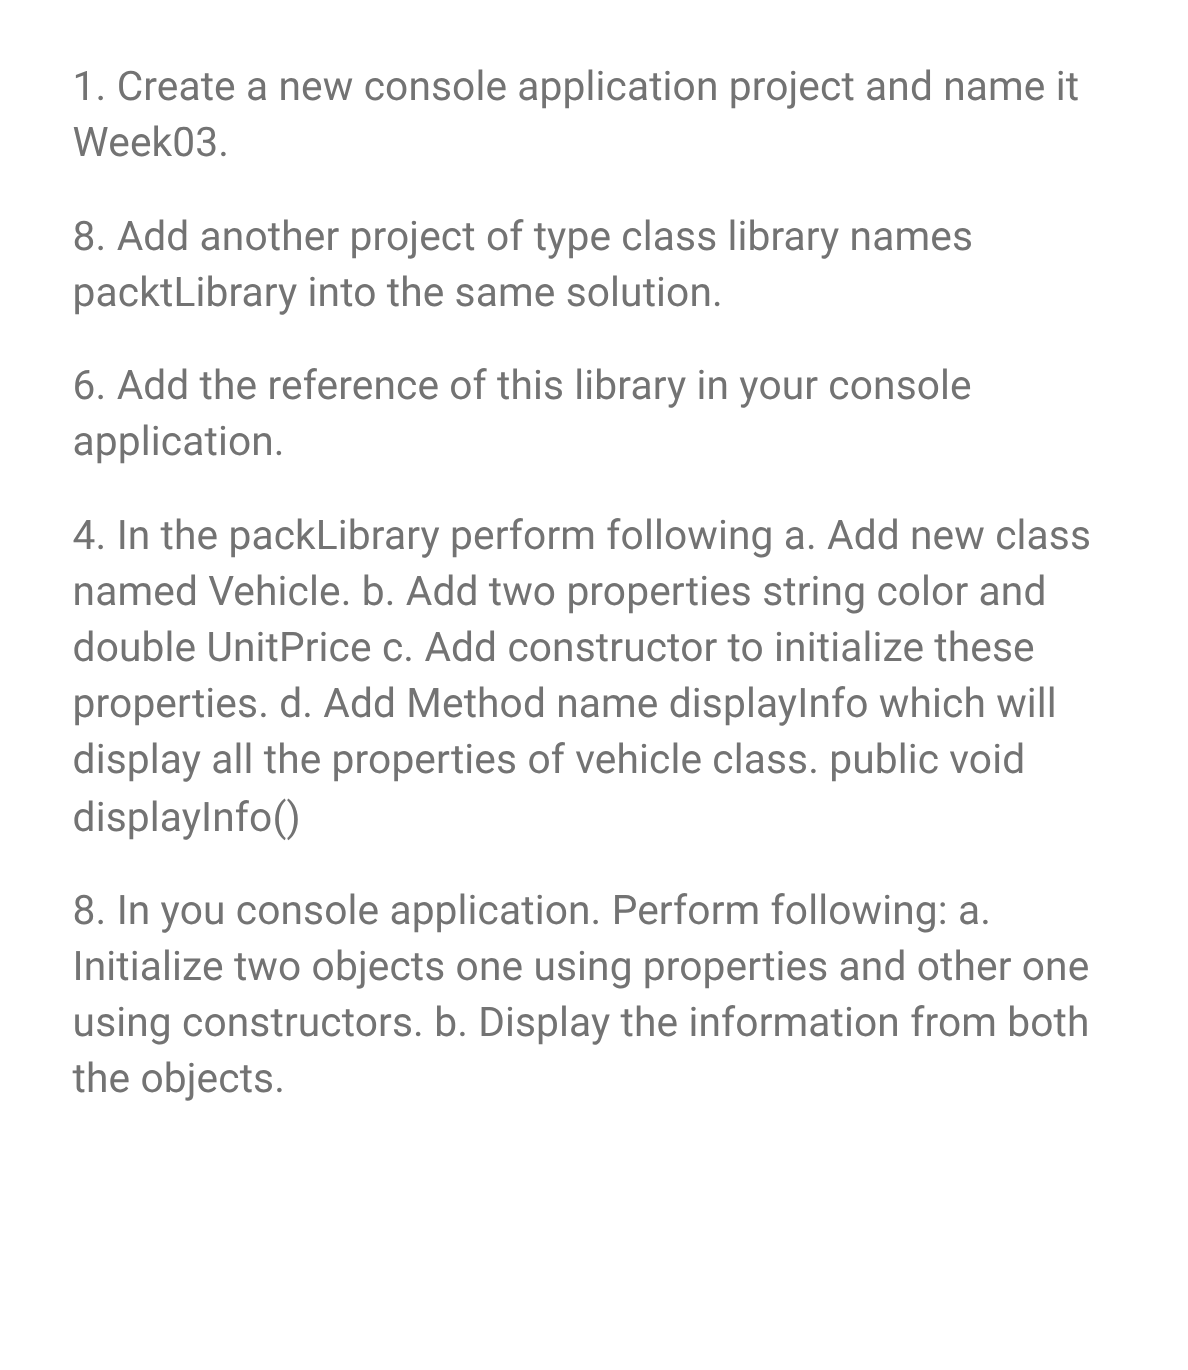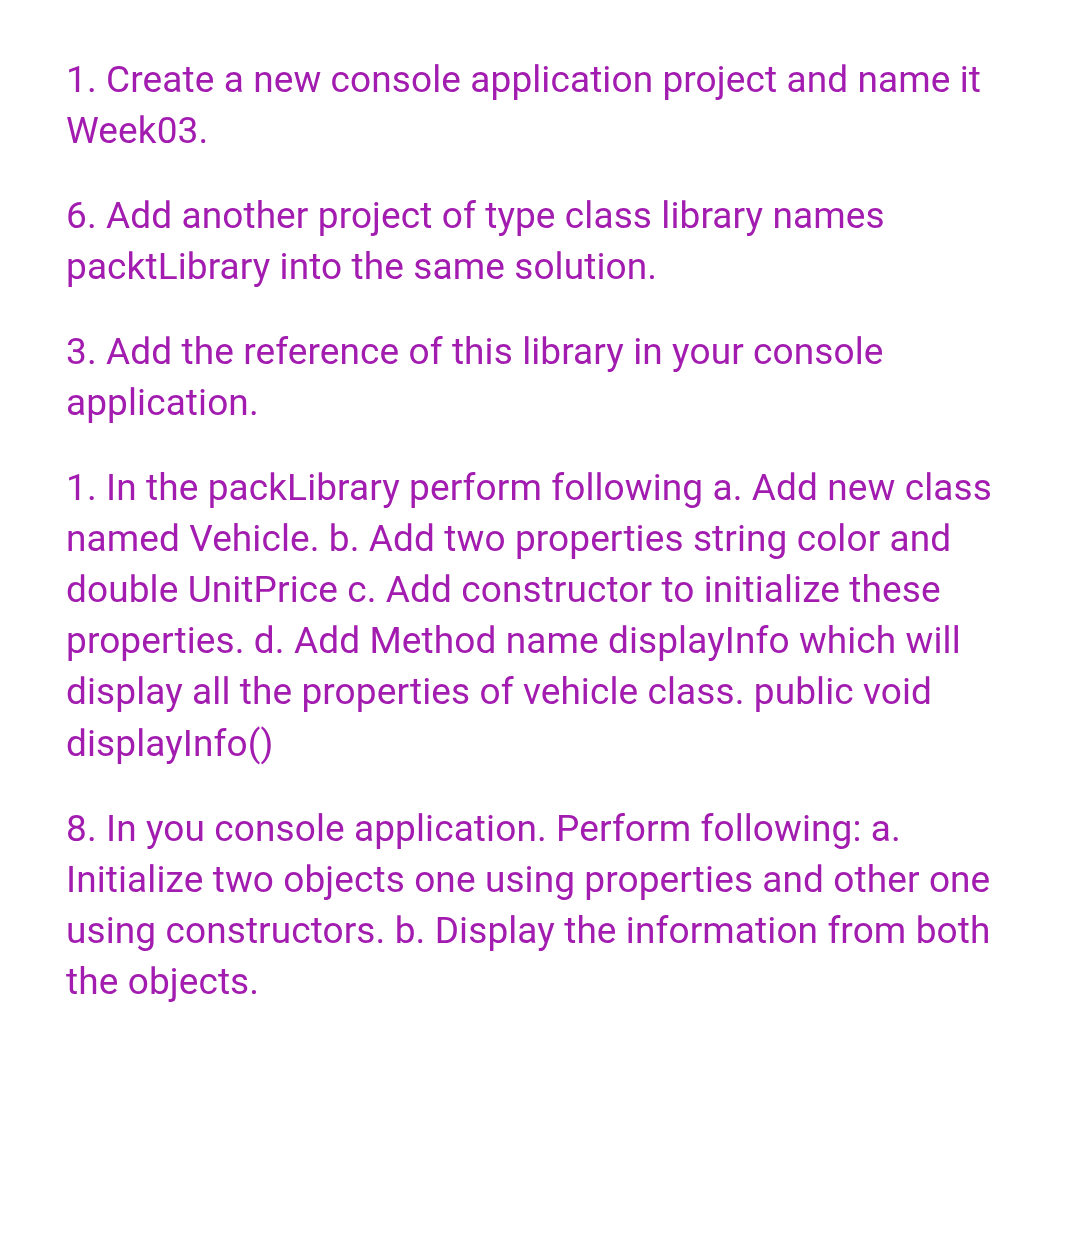--- a/index.html
+++ b/index.html
@@ -10,29 +10,29 @@
     body {
       width: 1080px;
       height: 1245px;
       background: #ffffff;
       font-family: -apple-system, BlinkMacSystemFont, "Segoe UI", Roboto, Helvetica, Arial, sans-serif;
       padding: 54px 62px 60px 66px;
     }
     .paragraph {
       font-size: 37px;
       line-height: 1.38;
-      color: #a21caf;
+      color: #737373;
       margin-bottom: 34px;
       font-weight: 400;
       letter-spacing: 0.1px;
     }
     .paragraph:last-child {
       margin-bottom: 0;
     }
   </style>
 </head>
 <body>
 
 <div class="paragraph">1. Create a new console application project and name it Week03.</div>
-<div class="paragraph">6. Add another project of type class library names packtLibrary into the same solution.</div>
-<div class="paragraph">3. Add the reference of this library in your console application.</div>
-<div class="paragraph">1. In the packLibrary perform following a. Add new class named Vehicle. b. Add two properties string color and double UnitPrice c. Add constructor to initialize these properties. d. Add Method name displayInfo which will display all the properties of vehicle class. public void displayInfo()</div>
+<div class="paragraph">8. Add another project of type class library names packtLibrary into the same solution.</div>
+<div class="paragraph">6. Add the reference of this library in your console application.</div>
+<div class="paragraph">4. In the packLibrary perform following a. Add new class named Vehicle. b. Add two properties string color and double UnitPrice c. Add constructor to initialize these properties. d. Add Method name displayInfo which will display all the properties of vehicle class. public void displayInfo()</div>
 <div class="paragraph">8. In you console application. Perform following: a. Initialize two objects one using properties and other one using constructors. b. Display the information from both the objects.</div>
 
 </body></html>

